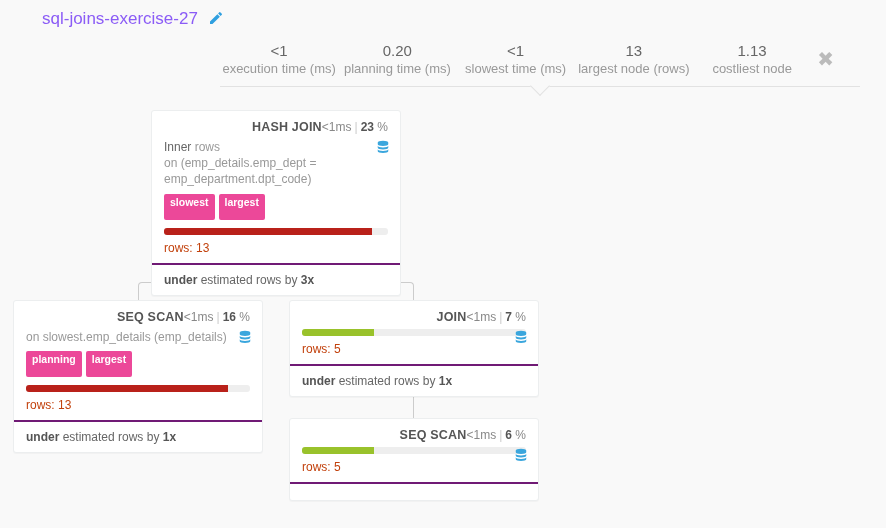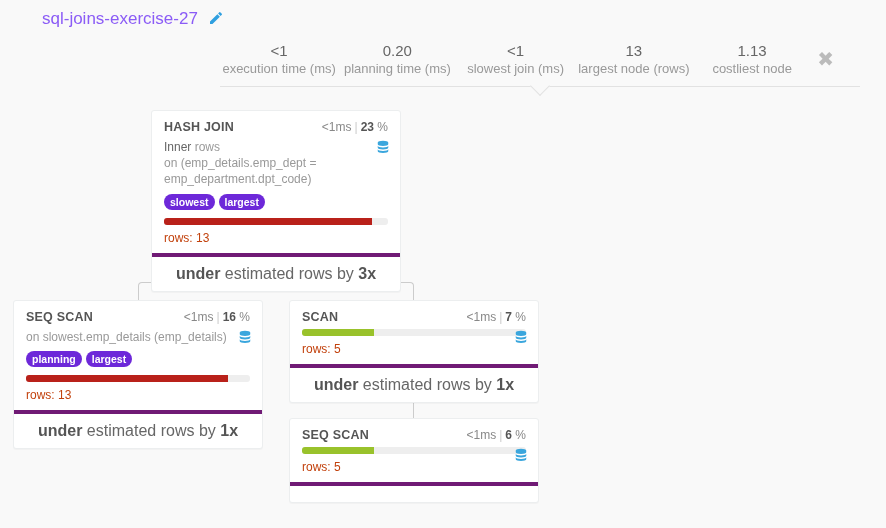--- a/index.html
+++ b/index.html
@@ -64,62 +64,61 @@
   .node {
     position: absolute;
     width: 250px;
     background: #fff;
     border: 1px solid #eceeef;
     border-radius: 3px;
     box-shadow: 0 1px 1px rgba(0,0,0,0.03);
   }
   .node-head {
     display: flex;
-    justify-content: space-between;
+    justify-content: flex-end;
     align-items: baseline;
     padding: 9px 12px 5px;
   }
   .node-title { font-weight: 700; color: #555; font-size: 12.5px; letter-spacing: .2px; }
   .node-meta { font-size: 12px; color: #888; }
   .node-meta .sep { color: #ccc; margin: 0 3px; }
   .node-meta .pct { color: #555; font-weight: 600; }
   .node-body { padding: 0 12px 8px; position: relative; }
   .descr { font-size: 12px; color: #999; line-height: 1.35; margin-bottom: 6px; padding-right: 18px; }
   .descr .dk { color: #666; }
   .db-icon {
     position: absolute; right: 10px; top: 0;
   }
   .db-icon svg { width: 14px; height: 15px; fill: #3aa6dd; }
   .tags { display: flex; gap: 4px; margin-bottom: 8px; }
   .tag {
-    background: #6d28d9;
+    background: #ec4899;
     color: #fff;
     font-size: 10.5px;
     font-weight: 700;
-    padding: 2px 6px 2px;
-    border-radius: 8px;
+    padding: 2px 6px 12px;
+    border-radius: 2px;
   }
   .bar {
     height: 7px;
     width: 100%;
     background: #eee;
     border-radius: 3px;
     overflow: hidden;
     margin-bottom: 6px;
   }
   .bar-fill { height: 100%; }
   .bar-red { background: #b9211a; }
   .bar-green { background: #99c22b; }
   .rows { font-size: 12px; color: #c2410c; }
   .footer {
-    border-top: 4px solid #701a75;
+    border-top: 2px solid #701a75;
     padding: 8px 12px;
-    font-size: 16px;
+    font-size: 12px;
     color: #666;
-    text-align: center;
   }
   .footer b { color: #555; }
 
   
   .conn {
     position: absolute;
     border: 1px solid #ccc;
     border-bottom: none;
     border-radius: 4px 4px 0 0;
     pointer-events: none;
@@ -142,21 +141,21 @@
     <div class="stat">
       <div class="val">&lt;1</div>
       <div class="lbl">execution time (ms)</div>
     </div>
     <div class="stat">
       <div class="val">0.20</div>
       <div class="lbl">planning time (ms)</div>
     </div>
     <div class="stat">
       <div class="val">&lt;1</div>
-      <div class="lbl">slowest join (ms)</div>
+      <div class="lbl">slowest time (ms)</div>
     </div>
     <div class="stat">
       <div class="val">13</div>
       <div class="lbl">largest node (rows)</div>
     </div>
     <div class="stat">
       <div class="val">1.13</div>
       <div class="lbl">costliest node</div>
     </div>
     <span class="close-x">✖</span>
@@ -221,21 +220,21 @@
       </div>
     <div class="rows">rows: 13</div>
   </div>
   <div class="footer">
     <b>under</b><span> estimated rows by </span><b>1x</b>
   </div>
 </div>
 
 <div class="node" style="left:289px; top:300px;">
   <div class="node-head">
-    <span class="node-title">SCAN</span>
+    <span class="node-title">JOIN</span>
     <span class="node-meta">
       <span>&lt;1ms</span><span class="sep">|</span><span class="pct">7</span><span> %</span>
     </span>
   </div>
   <div class="node-body">
     <div class="db-icon">
       <svg viewBox="0 0 24 24">
           <path d="M12 2C7 2 3 3.3 3 5v3c0 1.7 4 3 9 3s9-1.3 9-3V5c0-1.7-4-3-9-3zm9 8.5c0 1.7-4 3-9 3s-9-1.3-9-3V14c0 1.7 4 3 9 3s9-1.3 9-3v-3.5zm0 6c0 1.7-4 3-9 3s-9-1.3-9-3V20c0 1.7 4 3 9 3s9-1.3 9-3v-3.5z"></path>
         </svg>
     </div>

